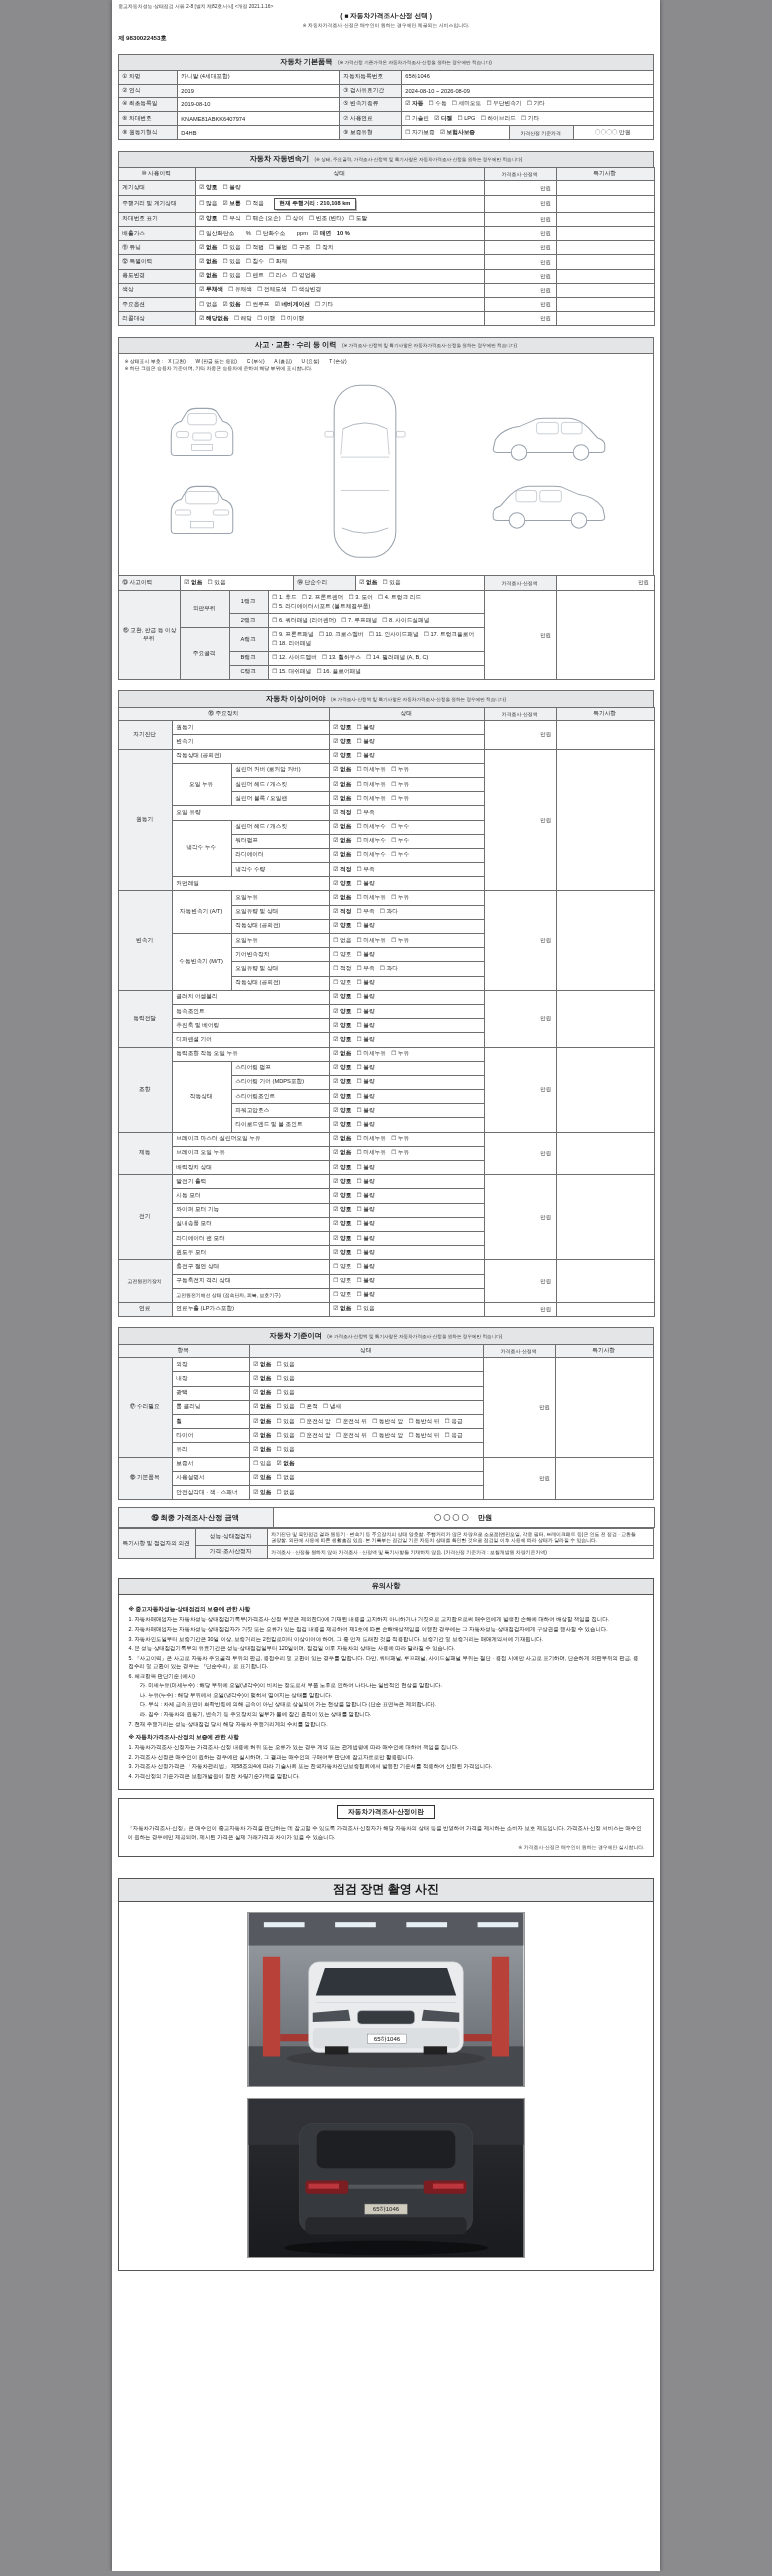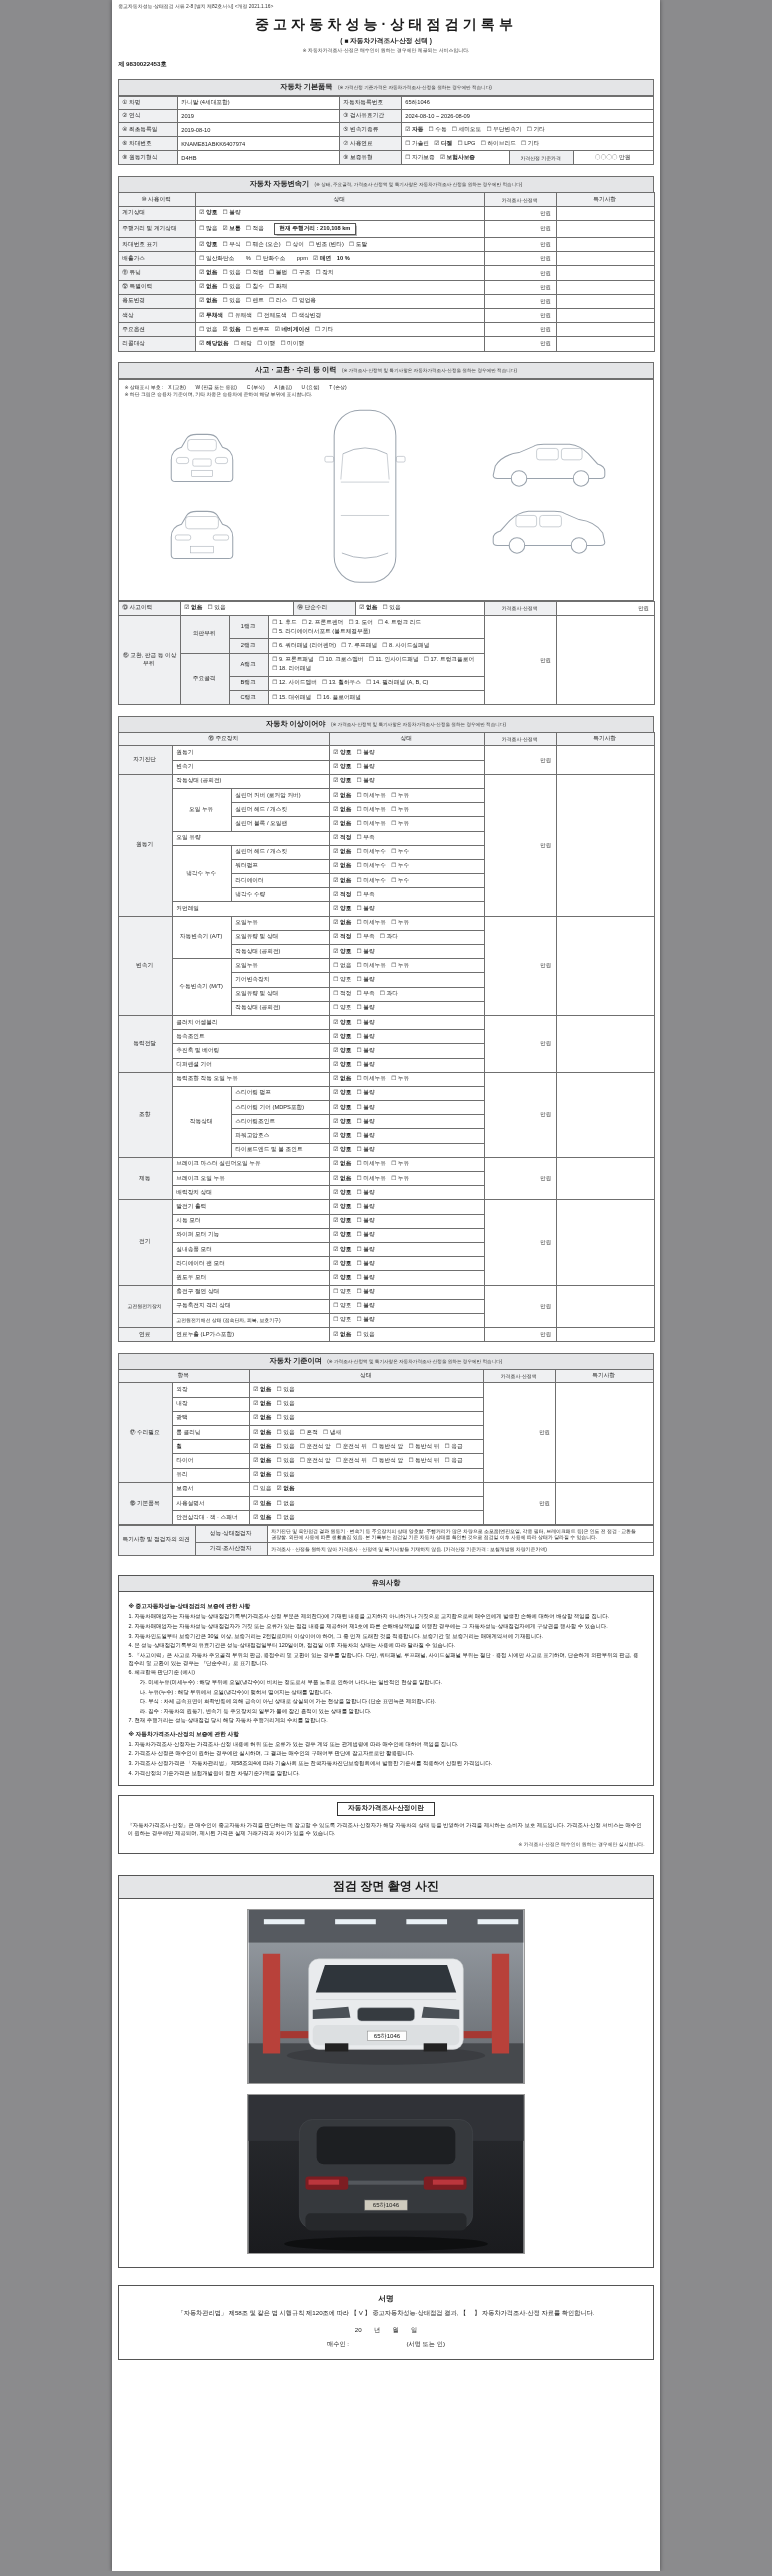--- a/index.html
+++ b/index.html
@@ -49,21 +49,20 @@
 .sign-line{text-align:center;font-size:6.2px;margin:3.1px 0}
 .sign-date{text-align:center;font-size:6.2px;margin-top:8.2px}
 .sign-buyer{text-align:center;font-size:6.2px;margin-top:5.2px}
 </style>
 </head>
 <body>
 
 <div class="paper">
 
   <div class="lawref">중고자동차성능·상태점검 서류 2-8 [별지 제82호서식] &lt;개정 2021.1.16&gt;</div>
-  <div class="title">중고자동차성능·상태점검기록부</div>
   <div class="subtitle">( ■ 자동차가격조사·산정 선택 )</div>
   <div class="subnote">※ 자동차가격조사·산정은 매수인이 원하는 경우에만 제공되는 서비스입니다.</div>
   <div class="docno">제 9830022453호</div>
 
   <div class="secbar">
     <span class="t">자동차 기본품목</span>
     <span class="n">(※ 가격산정 기준가격은 자동차가격조사·산정을 원하는 경우에만 적습니다)</span>
   </div>
   <table>
     <colgroup>
@@ -588,20 +587,32 @@
           <td class=""><span class="ct">사용설명서</span></td>
           <td class=""><span class="opt on">☑ 있음</span><span class="opt">☐ 없음</span></td>
         </tr>
         <tr>
           <td class=""><span class="ct">안전삼각대 · 잭 · 스패너</span></td>
           <td class=""><span class="opt on">☑ 있음</span><span class="opt">☐ 없음</span></td>
         </tr>
       </tbody>
   </table>
 
+  <table style="margin-top:7.2px">
+    <colgroup>
+        <col style="width:155px">
+        <col style="width:381px">
+      </colgroup>
+    <tbody>
+        <tr>
+          <td class="lab ctr big"><span class="ct">⑲ 최종 가격조사·산정 금액</span></td>
+          <td class="ctr big"><span class="ct">〇 〇 〇 〇 　만원</span></td>
+        </tr>
+      </tbody>
+  </table>
   <table>
     <colgroup>
         <col style="width:77px">
         <col style="width:72px">
         <col style="width:386px">
       </colgroup>
     <tbody>
         <tr>
           <td rowspan="2" class="lab ctr"><span class="ct">특기사항 및 점검자의 의견</span></td>
           <td class="lab ctr"><span class="ct">성능·상태점검자</span></td>
@@ -697,21 +708,15 @@
         <rect x="362" y="166" width="60" height="10" fill="#c23a40" opacity="0.9"></rect>
         <rect x="196" y="168" width="148" height="8" fill="#54585d"></rect>
         <rect x="112" y="232" width="316" height="34" rx="10" fill="#26282b"></rect>
         <rect x="228" y="206" width="84" height="20" fill="#cfcbbe" stroke="#666"></rect>
         <text x="270" y="220" font-size="12" fill="#222" text-anchor="middle">65하1046</text>
       </svg>
 
     </div>
   </div>
 
-  <div class="sign-box">
-    <div class="sign-title">서명</div>
-    <div class="sign-line">「자동차관리법」 제58조 및 같은 법 시행규칙 제120조에 따라 【 V 】 중고자동차성능·상태점검 결과, 【　 】 자동차가격조사·산정 자료를 확인합니다.</div>
-    <div class="sign-date">20　　년　　월　　일</div>
-    <div class="sign-buyer">매수인 :　　　　　　　　　 (서명 또는 인)</div>
-  </div>
 
 </div>
 
 
 </body></html>

